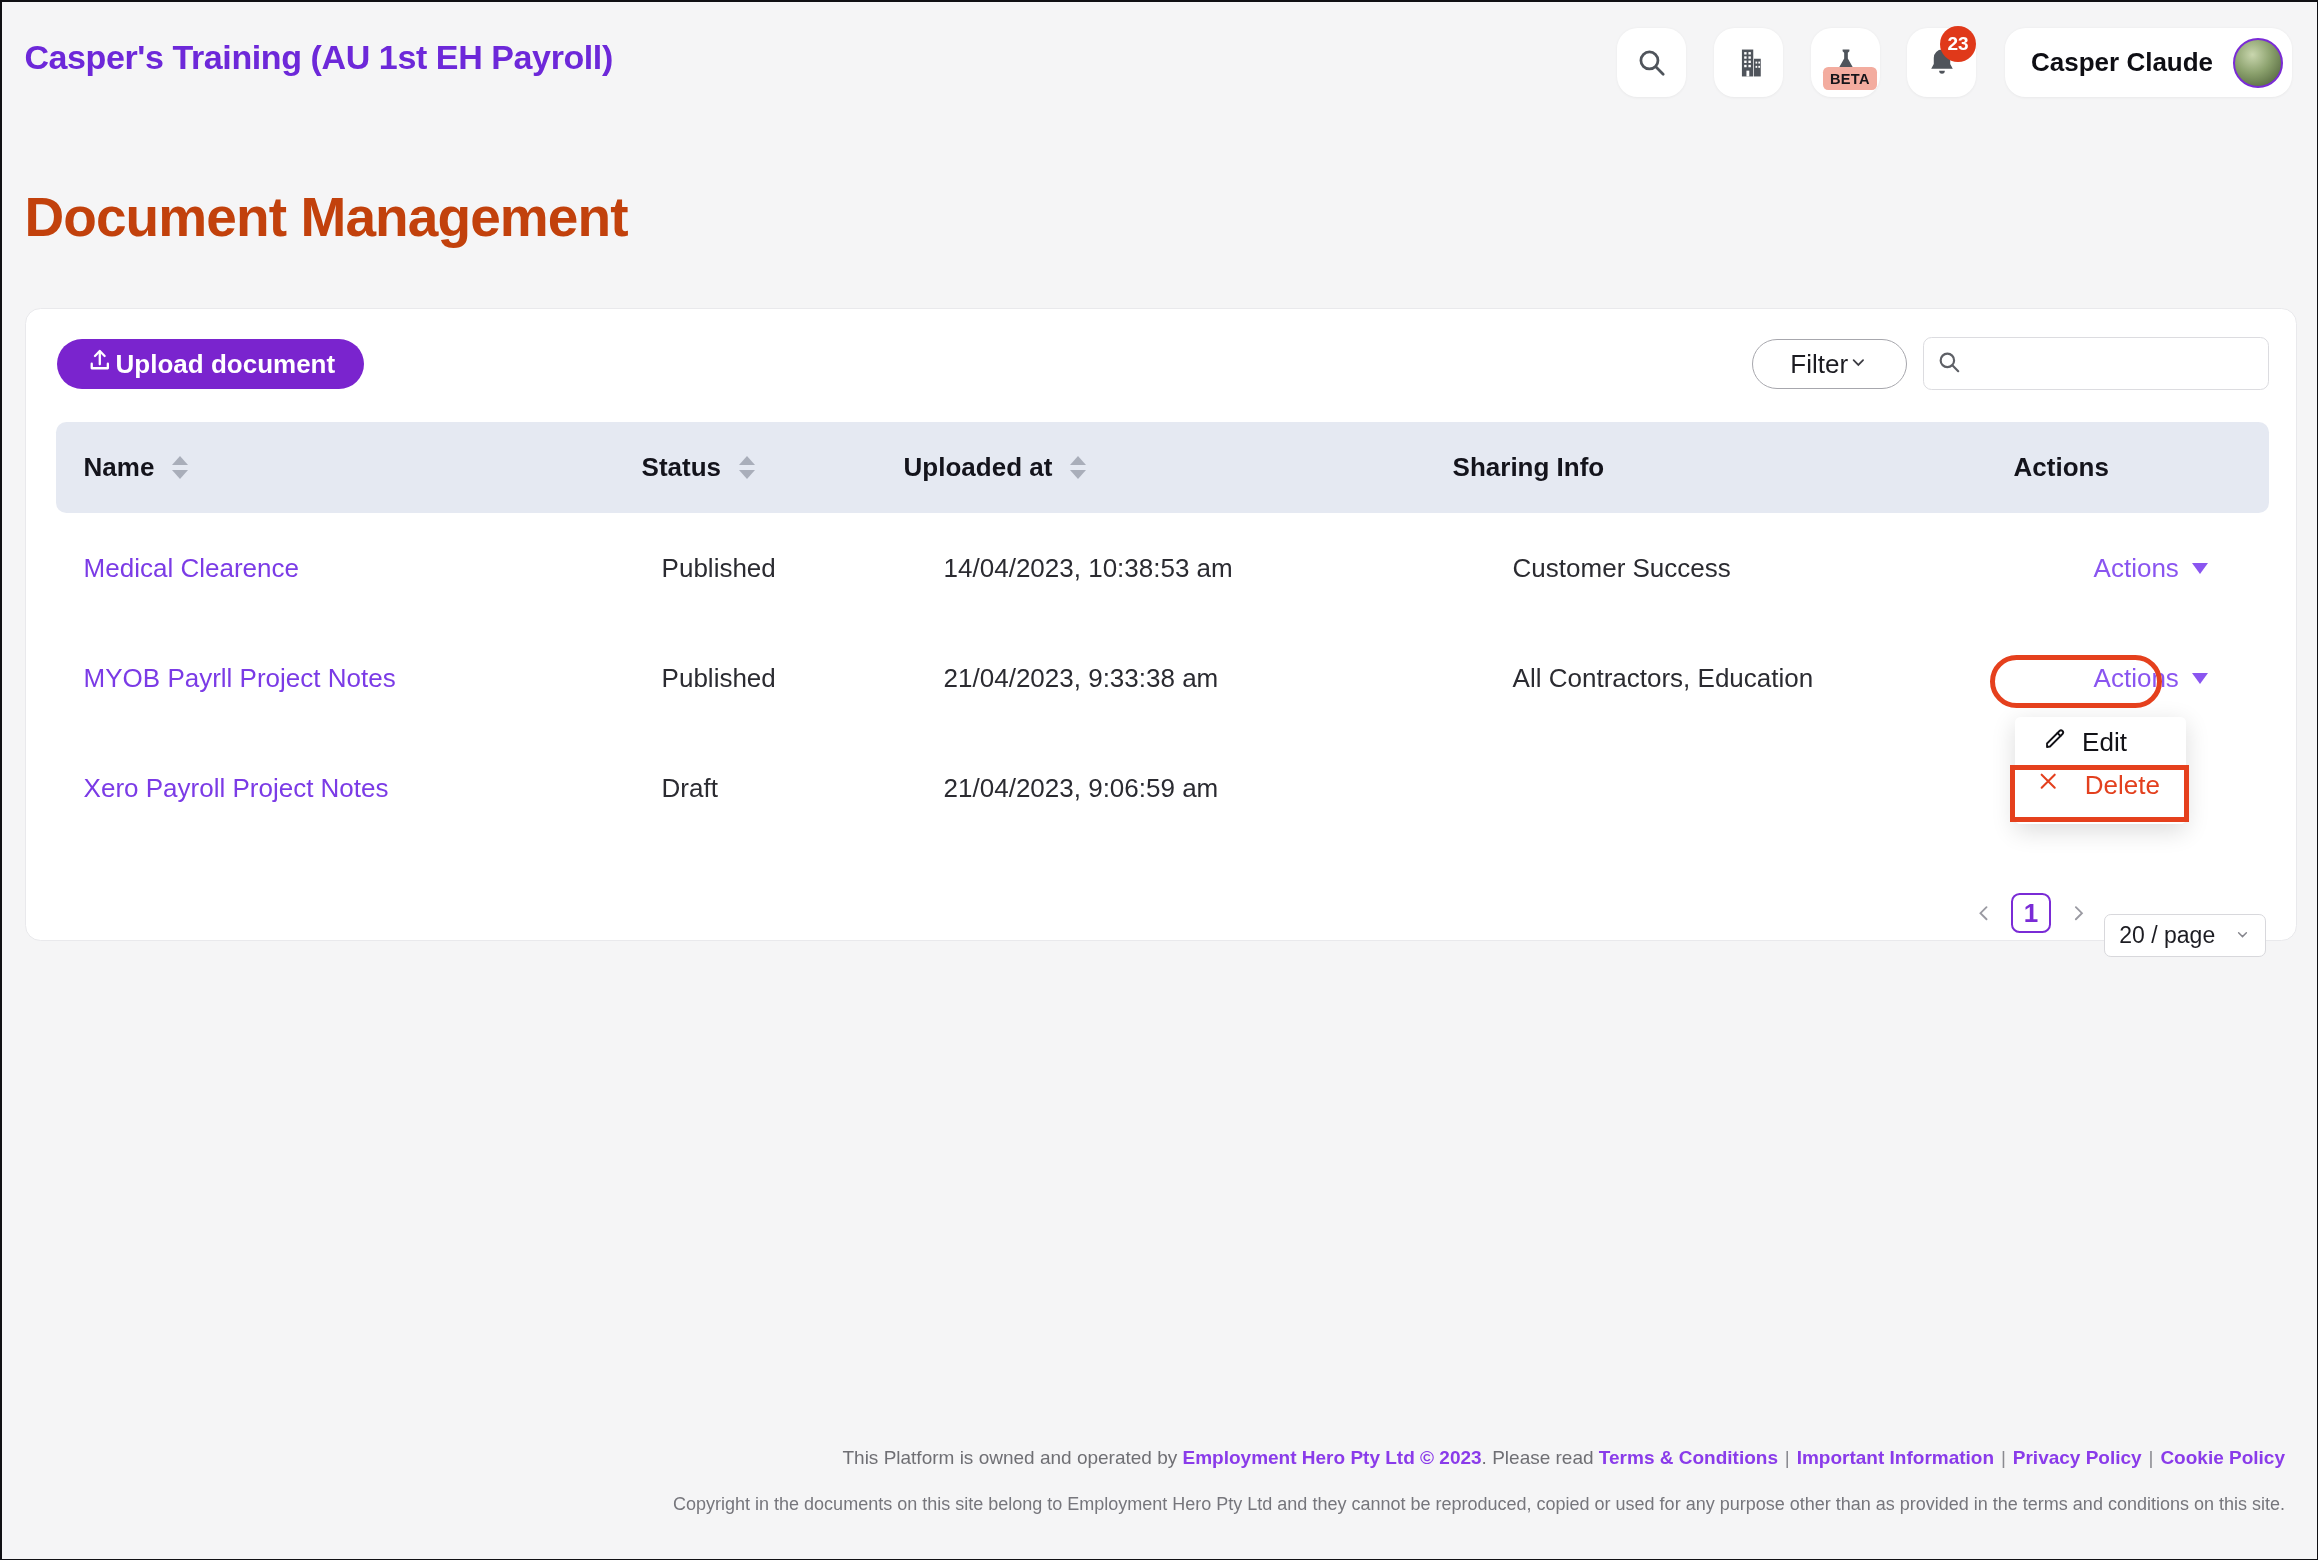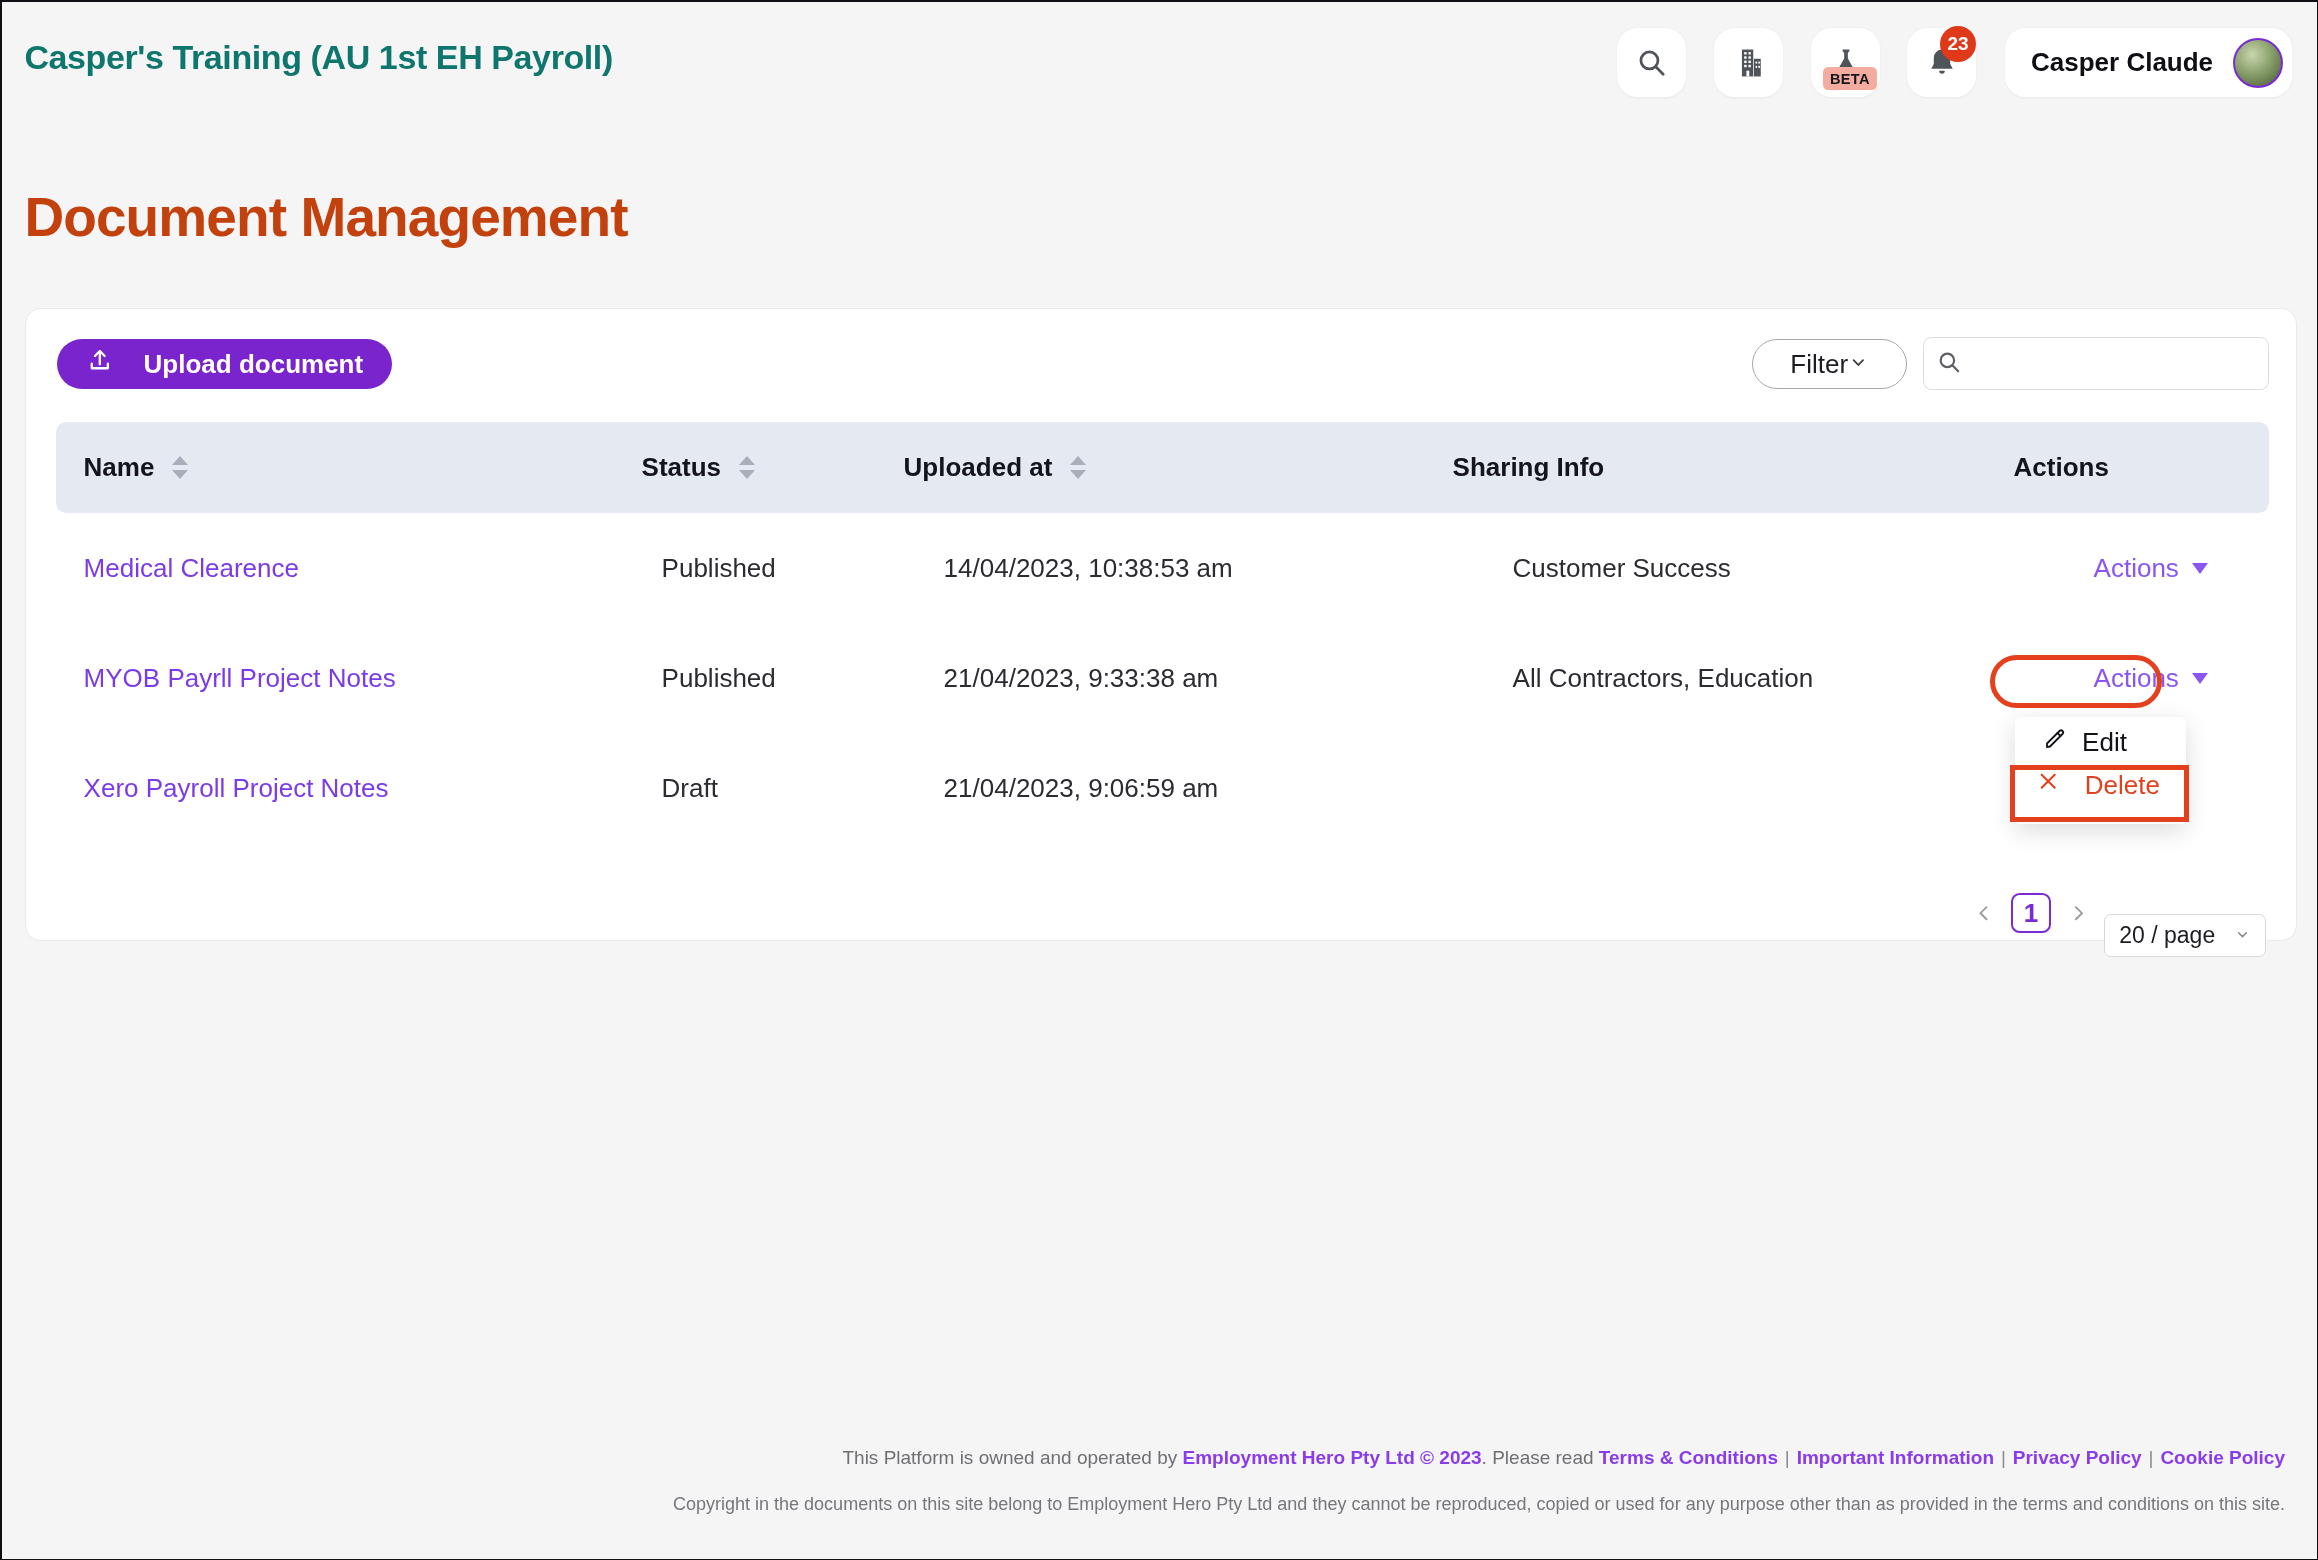--- a/index.html
+++ b/index.html
@@ -2,40 +2,40 @@
 <html style="font-size:13.8px"><head>
 <meta charset="utf-8">
 <style>
   html,body{margin:0;padding:0;background:#dcdcdc;}
   .screen{
     position:relative;width:2319px;height:1561px;box-sizing:border-box;
     background:#F5F5F6;border:2.6px solid #101014;overflow:hidden;
     font-family:"Liberation Sans", sans-serif;color:#14141c;
   }
   
-  .tb-title{position:absolute;left:22.4px;top:36px;font-size:34px;font-weight:700;letter-spacing:-0.4px;color:#0f766e;}
+  .tb-title{position:absolute;left:22.4px;top:36px;font-size:34px;font-weight:700;letter-spacing:-0.4px;color:#6d28d9;}
   .icon-btn{position:absolute;top:26px;width:69px;height:69px;background:#fff;border-radius:20.7px;
     display:flex;align-items:center;justify-content:center;box-shadow:0 0.9px 2.6px rgba(0,0,0,.05);color:#4F545B;}
   .icon-btn svg{display:block;}
   .badge-red{position:absolute;top:-1.7px;right:0px;min-width:36px;height:36px;border-radius:18px;background:#E0391A;
     color:#fff;font-size:19px;font-weight:700;display:flex;align-items:center;justify-content:center;}
   .badge-beta{position:absolute;bottom:6.9px;right:3.4px;background:#F3AC9F;color:#15151a;font-size:14.6px;font-weight:700;
     padding:3.4px 6.9px;border-radius:5.2px;letter-spacing:0.3px;}
   .profile{position:absolute;top:26px;left:2003px;width:287px;height:69px;background:#fff;border-radius:20.7px;
     display:flex;align-items:center;box-sizing:border-box;padding:0 8.6px 0 26px;box-shadow:0 0.9px 2.6px rgba(0,0,0,.05);}
   .profile-name{font-size:26px;font-weight:700;color:#0e0e14;flex:1;}
   .avatar{width:50px;height:50px;border-radius:50%;border:2.6px solid #7A2BD6;box-sizing:border-box;
     background:radial-gradient(circle at 38% 32%, #c9d6ae 0%, #8aa06c 45%, #5d7046 80%, #49593a 100%);}
   
   .h1{position:absolute;left:22.4px;top:183px;font-size:55px;font-weight:700;letter-spacing:-0.9px;color:#c2410c;}
   
   .card{position:absolute;left:23px;top:306px;width:2272px;height:633px;background:#fff;
     border:1.7px solid #E9E9EC;border-radius:15.5px;box-sizing:border-box;}
   .btn-upload{position:absolute;left:31px;top:30px;height:50px;padding:16px 29px;border-radius:25px;background:#7A24CE;
-    color:#fff;font-size:26px;font-weight:600;display:flex;align-items:center;gap:30px;border:none;cursor:pointer;
+    color:#fff;font-size:26px;font-weight:600;display:flex;align-items:center;gap:2px;border:none;cursor:pointer;
     font-family:"Liberation Sans", sans-serif;}
   .btn-filter{position:absolute;left:1726px;top:30px;width:155px;height:50px;border-radius:25px;background:#fff;
     border:1.7px solid #A7A7AD;box-sizing:border-box;display:flex;align-items:center;justify-content:center;gap:0;
     font-size:26px;color:#1c1c22;cursor:pointer;font-family:"Liberation Sans", sans-serif;}
   .search-box{position:absolute;left:1897px;top:28px;width:346px;height:53px;border:1.7px solid #DCDCE0;border-radius:8.6px;
     box-sizing:border-box;background:#fff;display:flex;align-items:center;padding:0 12px;gap:8.6px;color:#5E6066;}
   .search-box input{border:none;outline:none;flex:1;font-size:24px;font-family:"Liberation Sans", sans-serif;background:transparent;}
   
   .thead{position:absolute;left:30px;top:113px;width:2213px;height:91px;background:#E5E9F2;border-radius:10.3px;
     box-sizing:border-box;padding-left:27.6px;display:grid;grid-template-columns:558px 262px 549px 561px auto;align-items:center;}

